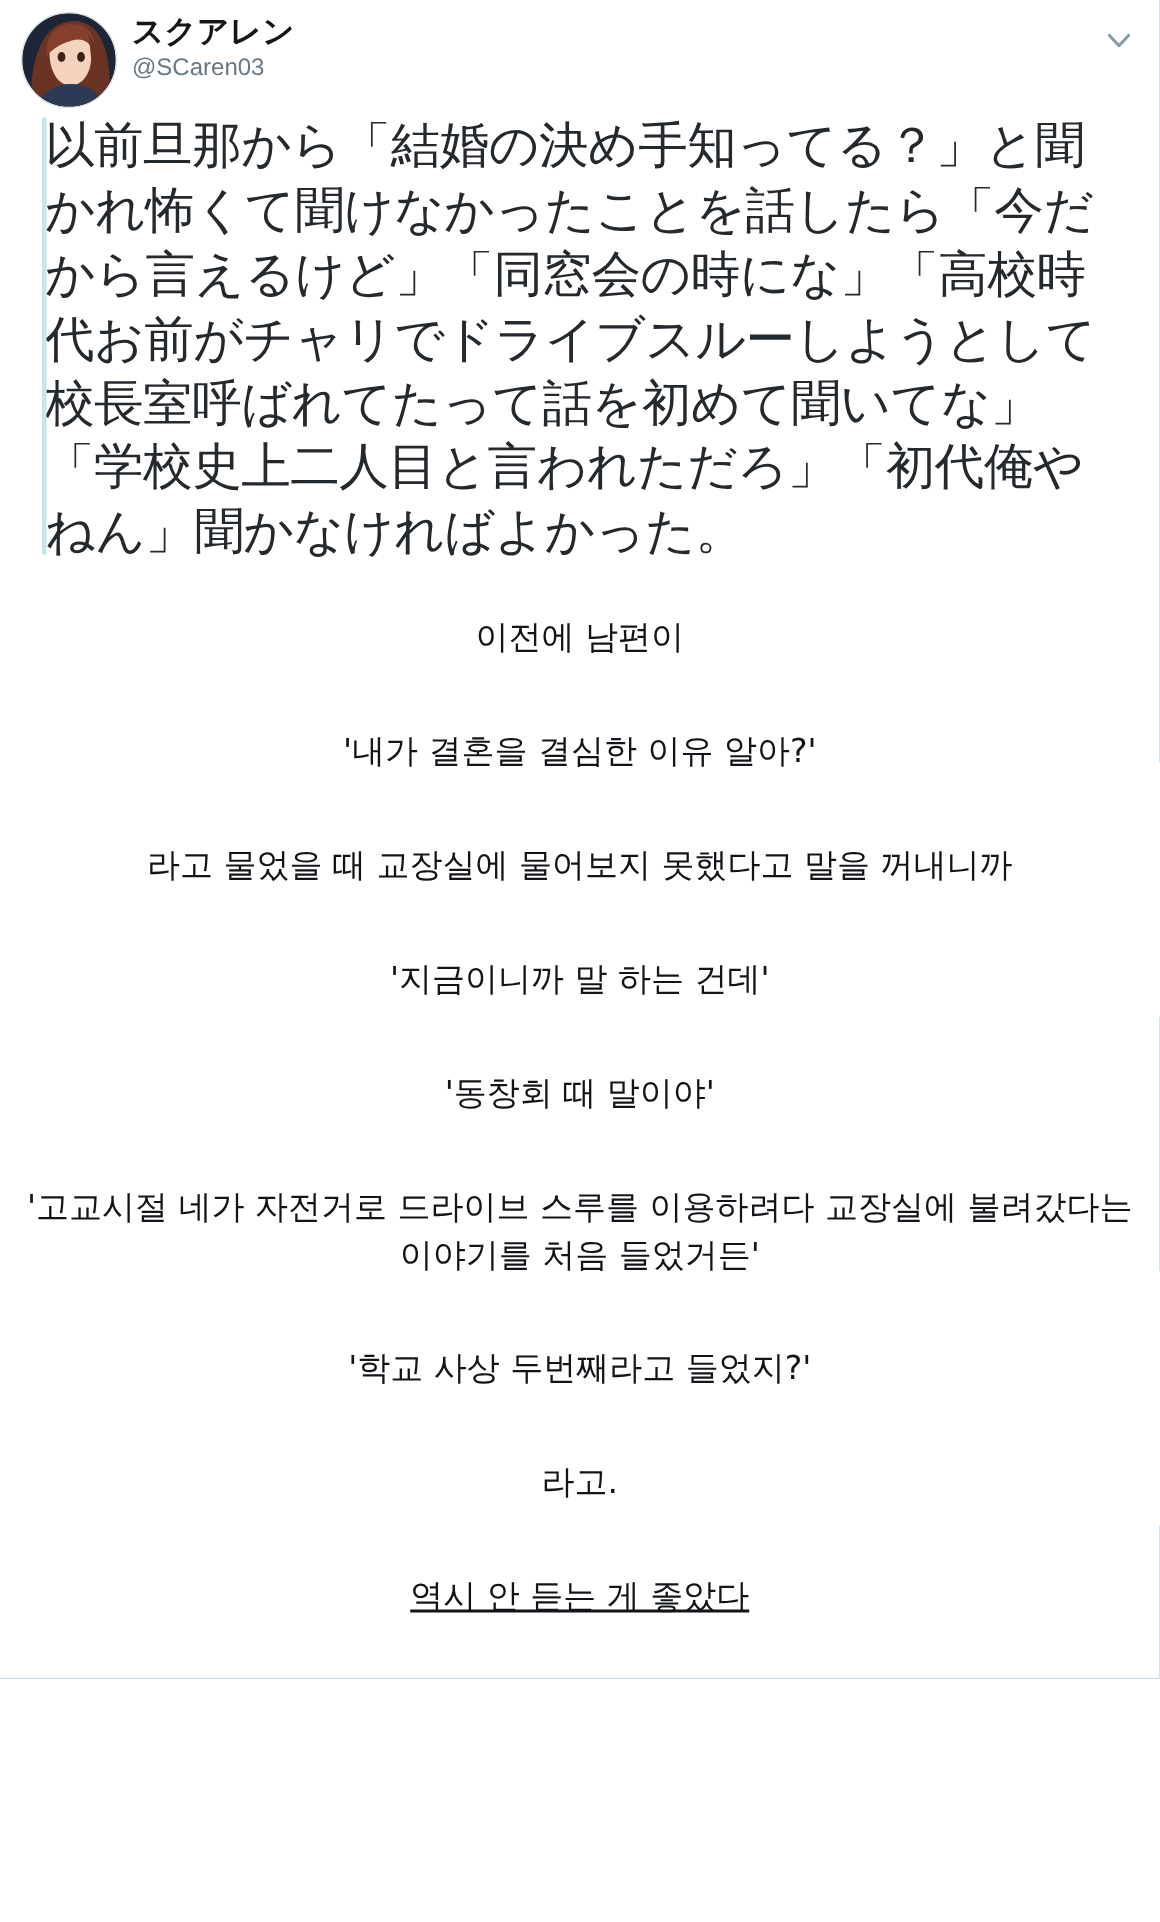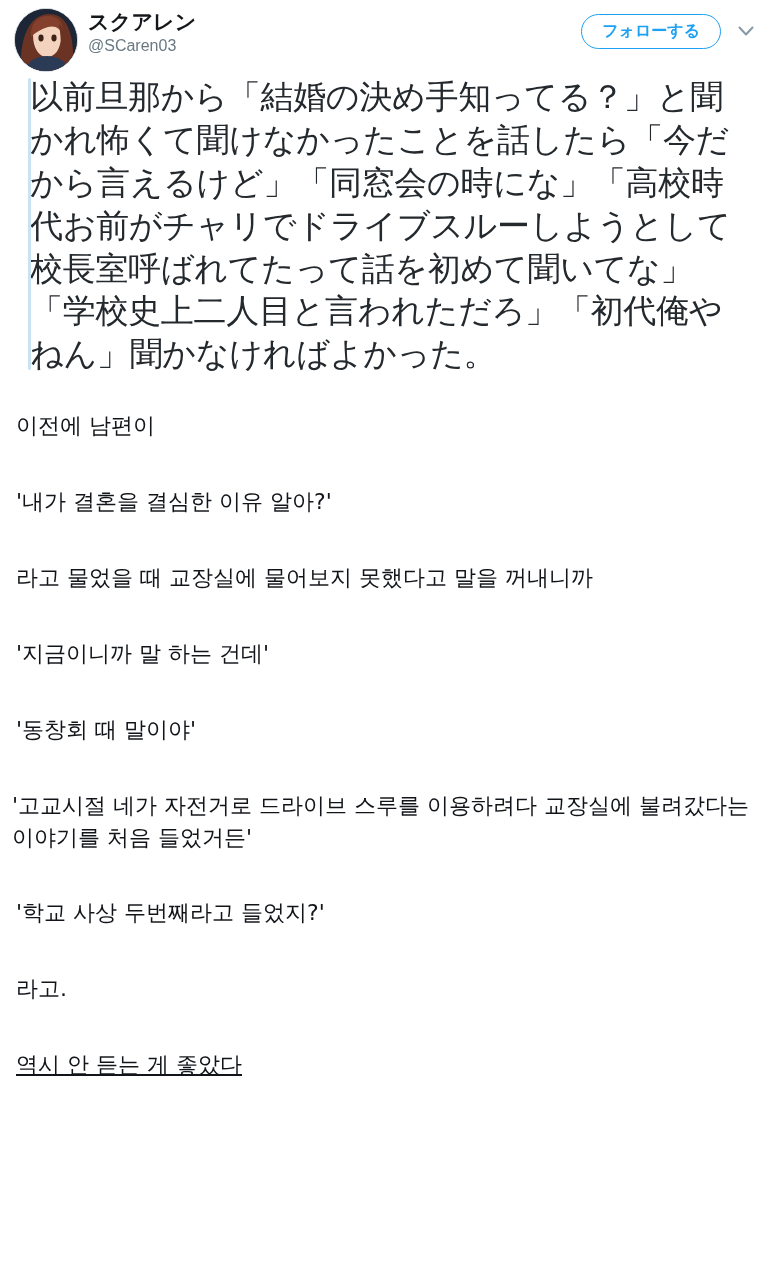--- a/index.html
+++ b/index.html
@@ -129,21 +129,21 @@
   
   .translation {
     padding: 24px 10px 34px 10px;
     background: #ffffff;
   }
   .tl-line {
     font-family: "DejaVu Sans", sans-serif;
     font-size: 22px;
     line-height: 1.45;
     color: #111418;
-    text-align: left;
+    text-align: center;
     margin: 0 0 44px 0;
     padding: 0 6px;
   }
   .tl-line:last-child { margin-bottom: 4px; text-decoration: underline; }
   .tl-line.wide {
     padding: 0 2px;
   }
 </style>
 </head>
 <body>
@@ -171,21 +171,20 @@
           <path d="M10 62 C12 52 22 47 32 47 C42 47 52 52 54 62 Z" fill="#2b3b55"></path>
         </svg>
       </div>
 
       <div class="identity">
         <div class="display-name">スクアレン</div>
         <div class="handle">@SCaren03</div>
       </div>
 
       <div class="header-actions">
-        <button class="follow-button">フォローする</button>
         <span class="caret">
           <svg width="20" height="20" viewBox="0 0 20 20" xmlns="http://www.w3.org/2000/svg" aria-hidden="true">
             <path d="M3.5 6.5 L10 13.5 L16.5 6.5" fill="none" stroke="#8899a6" stroke-width="2" stroke-linecap="round" stroke-linejoin="round"></path>
           </svg>
         </span>
       </div>
     </div>
 
     <div class="tweet-body-wrap">
       <div class="thread-line"></div>

